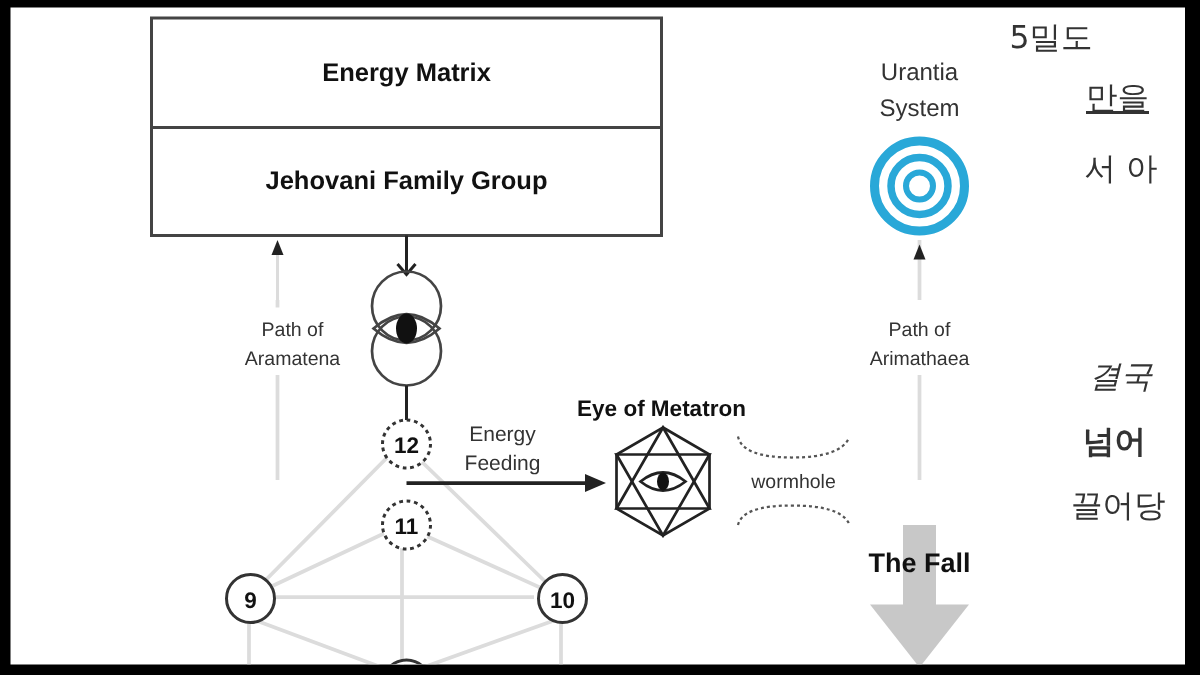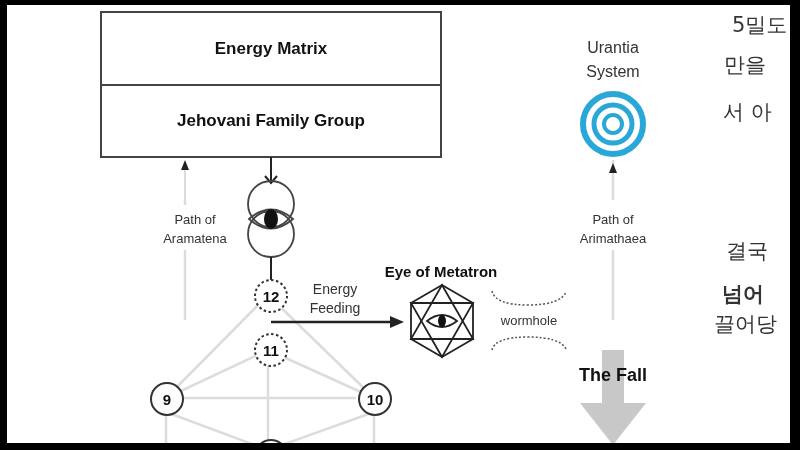--- a/index.html
+++ b/index.html
@@ -116,19 +116,19 @@
       <text class="lbl" x="613" y="243" font-size="13" text-anchor="middle">Arimathaea</text>
     </g>
 
     <g>
       <rect x="602" y="350" width="22" height="55" fill="#c8c8c8"></rect>
       <polygon points="580,403 646,403 613,445" fill="#c8c8c8"></polygon>
       <text class="lbl bold" x="613" y="381" font-size="18" text-anchor="middle">The Fall</text>
     </g>
   </svg>
 
-  <div class="kr" style="left:725px; top:6px;">5밀도</div>
-  <div class="kr" style="left:717px; top:46px;">만을 </div>
+  <div class="kr" style="left:666px; top:6px;">5밀도</div>
+  <div class="kr" style="left:717px; top:46px;text-decoration:underline;">만을 </div>
   <div class="kr" style="left:716px; top:93px;">서 아</div>
-  <div class="kr" style="left:719px; top:232px;">결국 </div>
+  <div class="kr" style="left:719px; top:232px;font-style:italic;">결국 </div>
   <div class="kr" style="left:715px; top:275px;font-weight:bold;">넘어</div>
-  <div class="kr" style="left:707px; top:305px;">끌어당</div>
+  <div class="kr" style="left:707px; top:318px;">끌어당</div>
 </div>
 
 </body></html>

